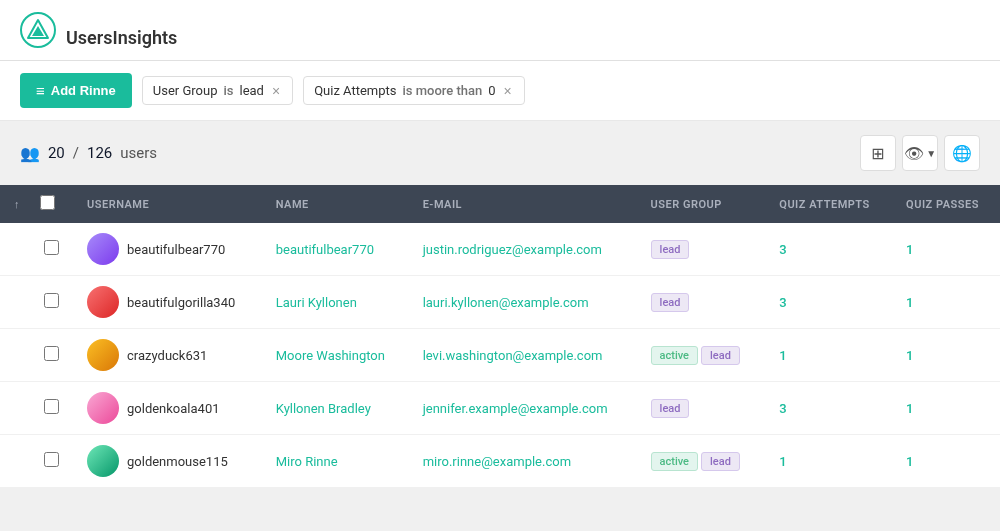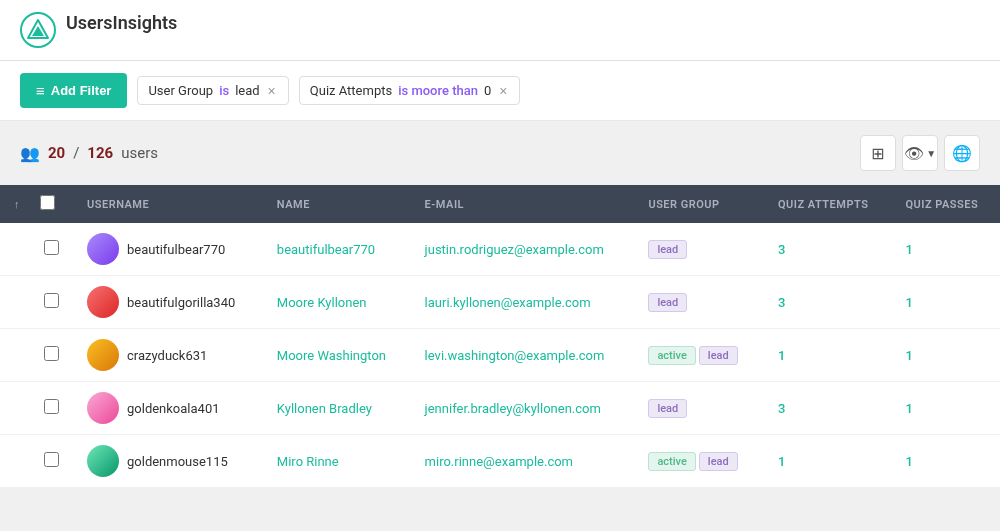--- a/index.html
+++ b/index.html
@@ -12,21 +12,21 @@
     .app-container {
       background: #f0f0f0;
       min-height: 531px;
       width: 1000px;
     }
     
     .header {
       background: #fff;
       padding: 12px 20px;
       display: flex;
-      align-items: flex-start;
+      align-items: flex-end;
       border-bottom: 1px solid #e0e0e0;
     }
     .logo-icon {
       width: 36px;
       height: 36px;
       margin-right: 10px;
     }
     .logo-text {
       font-size: 18px;
       font-weight: 600;
@@ -59,21 +59,21 @@
       display: flex;
       align-items: center;
       background: #fff;
       border: 1px solid #ddd;
       border-radius: 4px;
       padding: 6px 10px;
       font-size: 13px;
       gap: 6px;
     }
     .filter-tag .filter-condition {
-      color: #8b5cf6;
+      color: #737373;
       font-weight: 500;
     }
     .filter-remove {
       background: none;
       border: none;
       cursor: pointer;
       color: #999;
       font-size: 14px;
       line-height: 1;
       padding: 0 2px;
@@ -86,22 +86,22 @@
       justify-content: space-between;
     }
     .stats-left {
       display: flex;
       align-items: center;
       gap: 8px;
       font-size: 15px;
       color: #555;
     }
     .stats-left .count-bold {
-      font-weight: 700;
-      color: #7f1d1d;
+      font-weight: 400;
+      color: #0f172a;
     }
     .stats-right {
       display: flex;
       gap: 6px;
     }
     .icon-btn {
       width: 36px;
       height: 36px;
       background: #fff;
       border: 1px solid #ddd;
@@ -223,21 +223,21 @@
       <circle cx="18" cy="18" r="17" fill="none" stroke="#1abc9c" stroke-width="2"></circle>
       <polygon points="18,8 28,26 8,26" fill="none" stroke="#1abc9c" stroke-width="2" stroke-linejoin="round"></polygon>
       <polygon points="18,14 24,24 12,24" fill="#1abc9c"></polygon>
     </svg>
     <span class="logo-text">UsersInsights</span>
   </div>
 
   <div class="toolbar">
     <button class="add-filter-btn">
       <span style="font-size:15px;">≡</span>
-      <span>Add Filter</span>
+      <span>Add Rinne</span>
     </button>
 
     <div class="filter-tag">
       <span style="color:#333;">User Group</span>
       <span class="filter-condition">is</span>
       <span>lead</span>
       <button class="filter-remove">×</button>
     </div>
 
     <div class="filter-tag">
@@ -301,21 +301,21 @@
           </tr>
           <tr>
             <td style="padding-left: 10px; padding-right: 4px;"></td>
             <td><input type="checkbox" class="checkbox" style=""></td>
             <td>
               <div class="avatar-cell">
                 <span class="avatar av2"></span>
                 <span class="username-text">beautifulgorilla340</span>
               </div>
             </td>
-            <td><span class="name-text">Moore Kyllonen</span></td>
+            <td><span class="name-text">Lauri Kyllonen</span></td>
             <td><span class="email-text">lauri.kyllonen@example.com</span></td>
             <td><span class="tag tag-lead">lead</span></td>
             <td><span class="number-cell">3</span></td>
             <td><span class="number-cell">1</span></td>
           </tr>
           <tr>
             <td style="padding-left: 10px; padding-right: 4px;"></td>
             <td><input type="checkbox" class="checkbox" style=""></td>
             <td>
               <div class="avatar-cell">
@@ -332,21 +332,21 @@
           <tr>
             <td style="padding-left: 10px; padding-right: 4px;"></td>
             <td><input type="checkbox" class="checkbox" style=""></td>
             <td>
               <div class="avatar-cell">
                 <span class="avatar av5"></span>
                 <span class="username-text">goldenkoala401</span>
               </div>
             </td>
             <td><span class="name-text">Kyllonen Bradley</span></td>
-            <td><span class="email-text">jennifer.bradley@kyllonen.com</span></td>
+            <td><span class="email-text">jennifer.example@example.com</span></td>
             <td><span class="tag tag-lead">lead</span></td>
             <td><span class="number-cell">3</span></td>
             <td><span class="number-cell">1</span></td>
           </tr>
           <tr>
             <td style="padding-left: 10px; padding-right: 4px;"></td>
             <td><input type="checkbox" class="checkbox" style=""></td>
             <td>
               <div class="avatar-cell">
                 <span class="avatar av6"></span>

